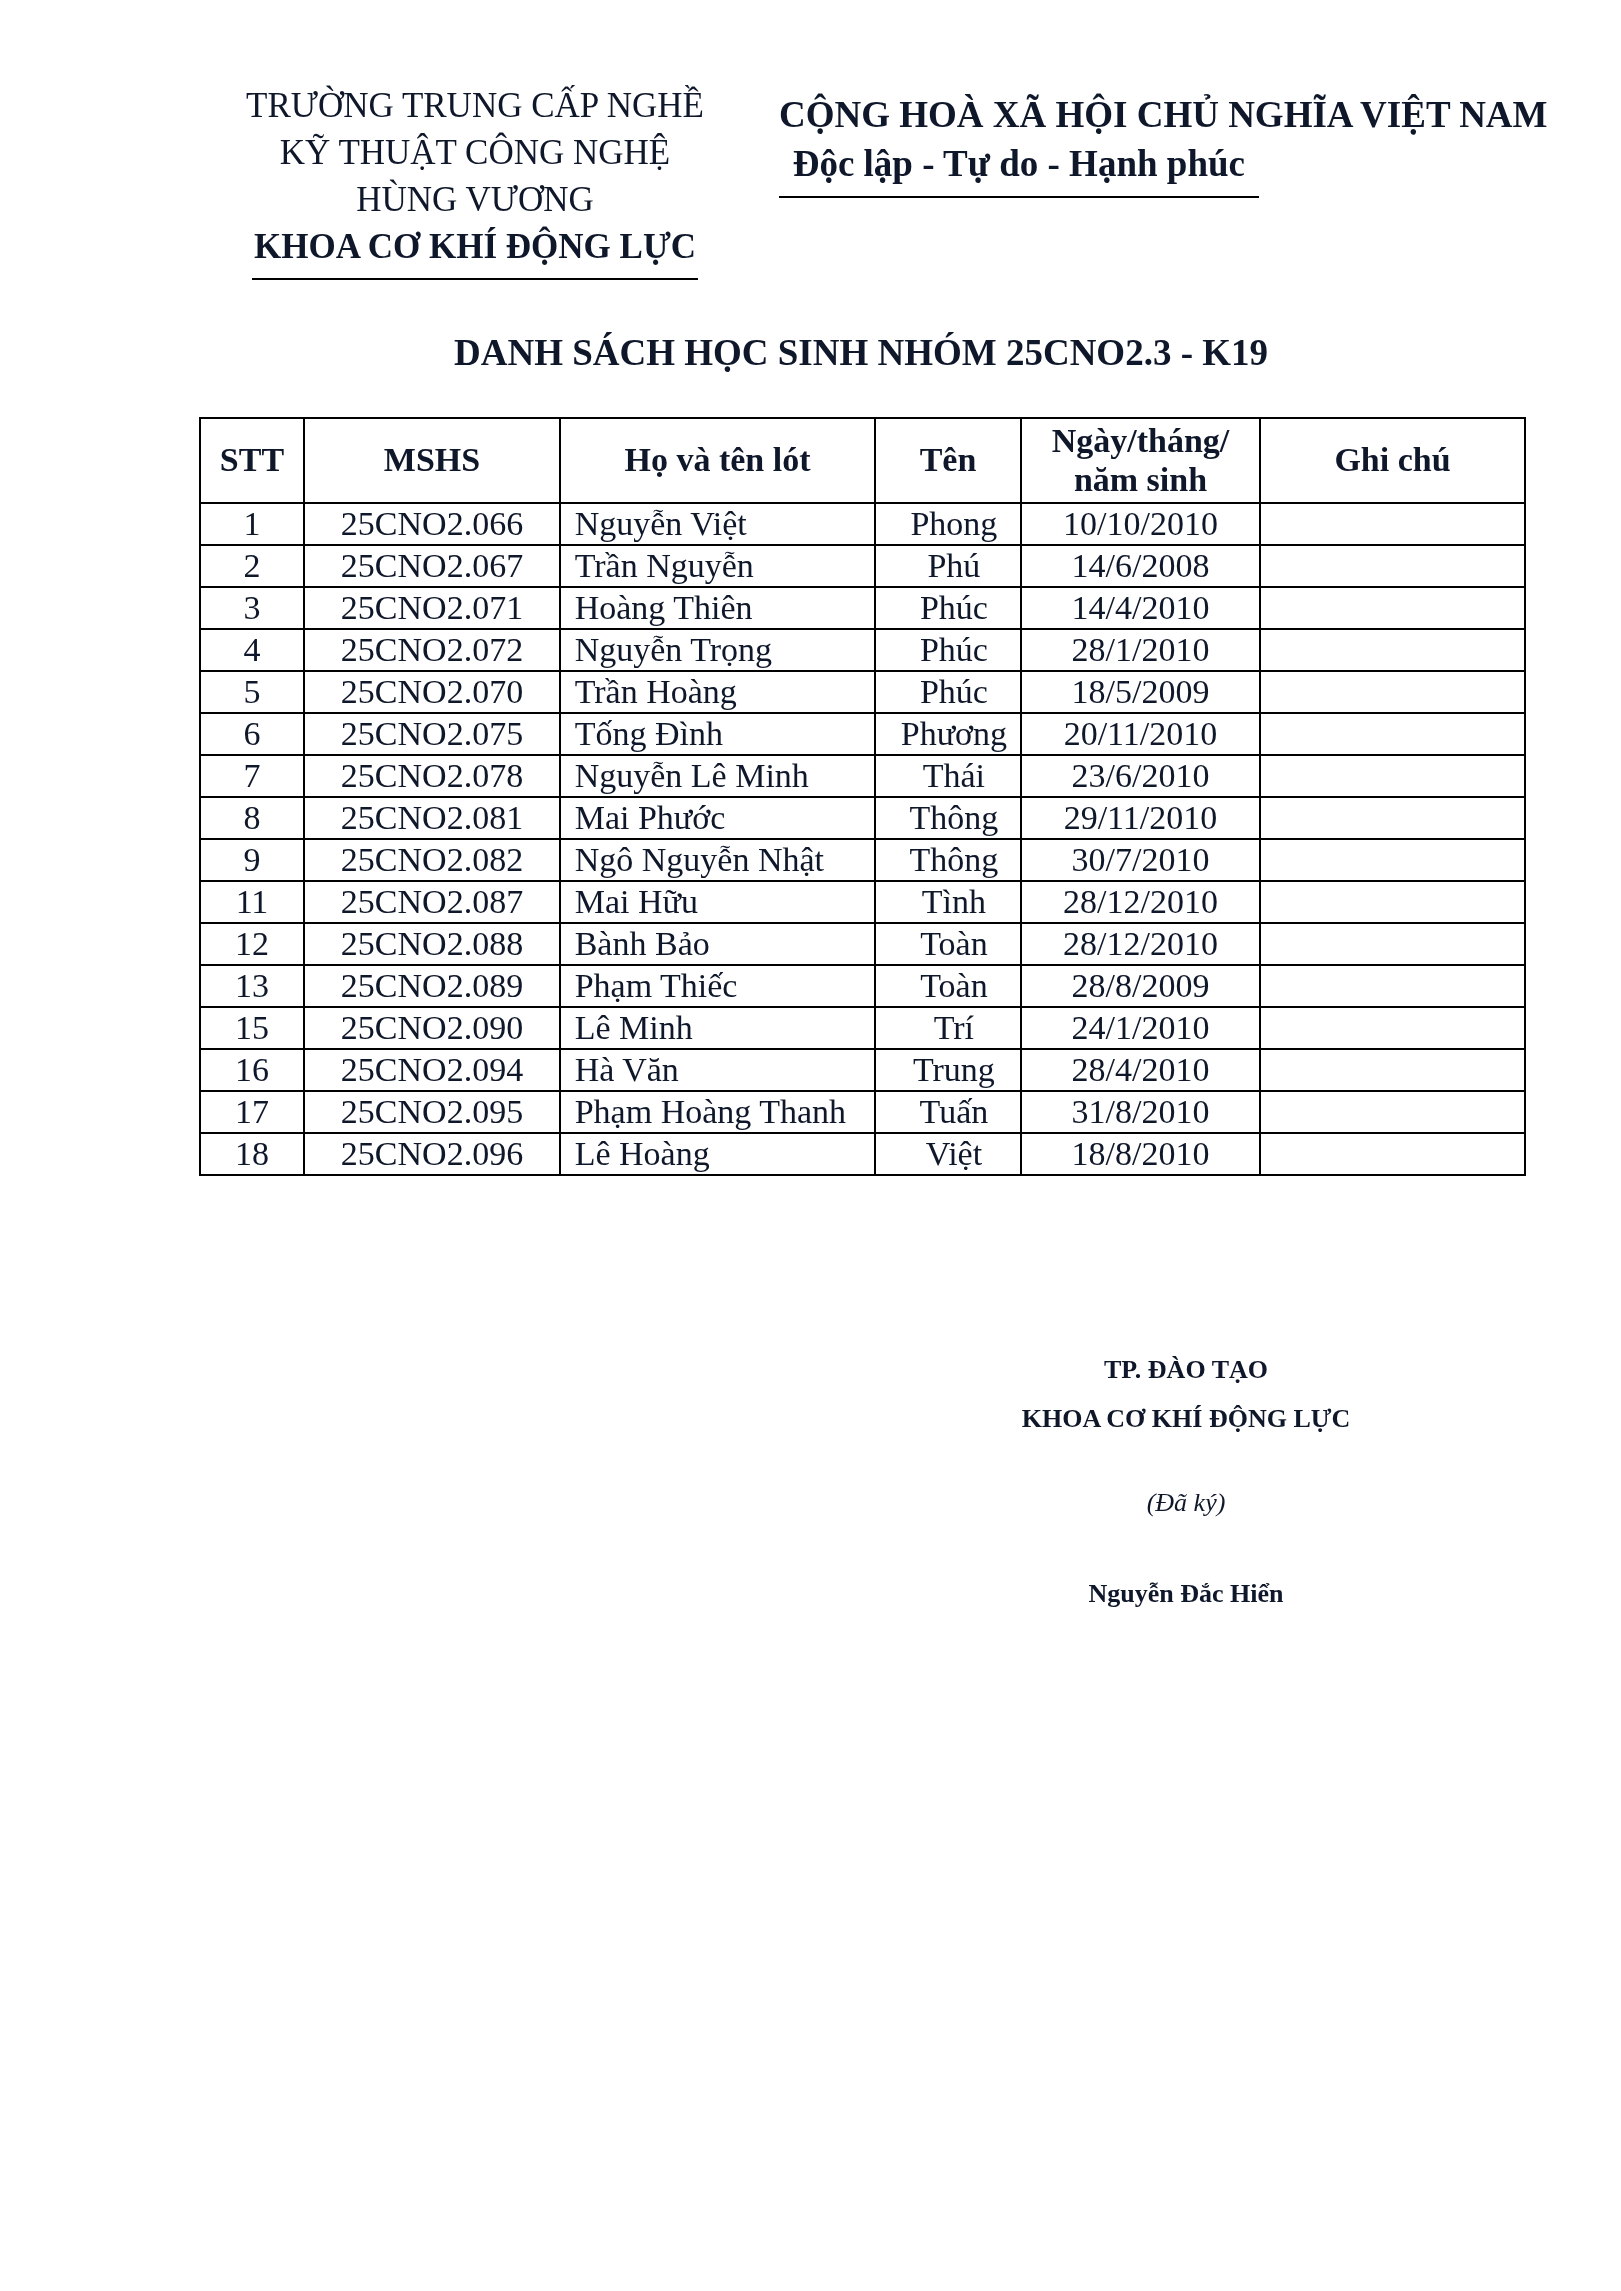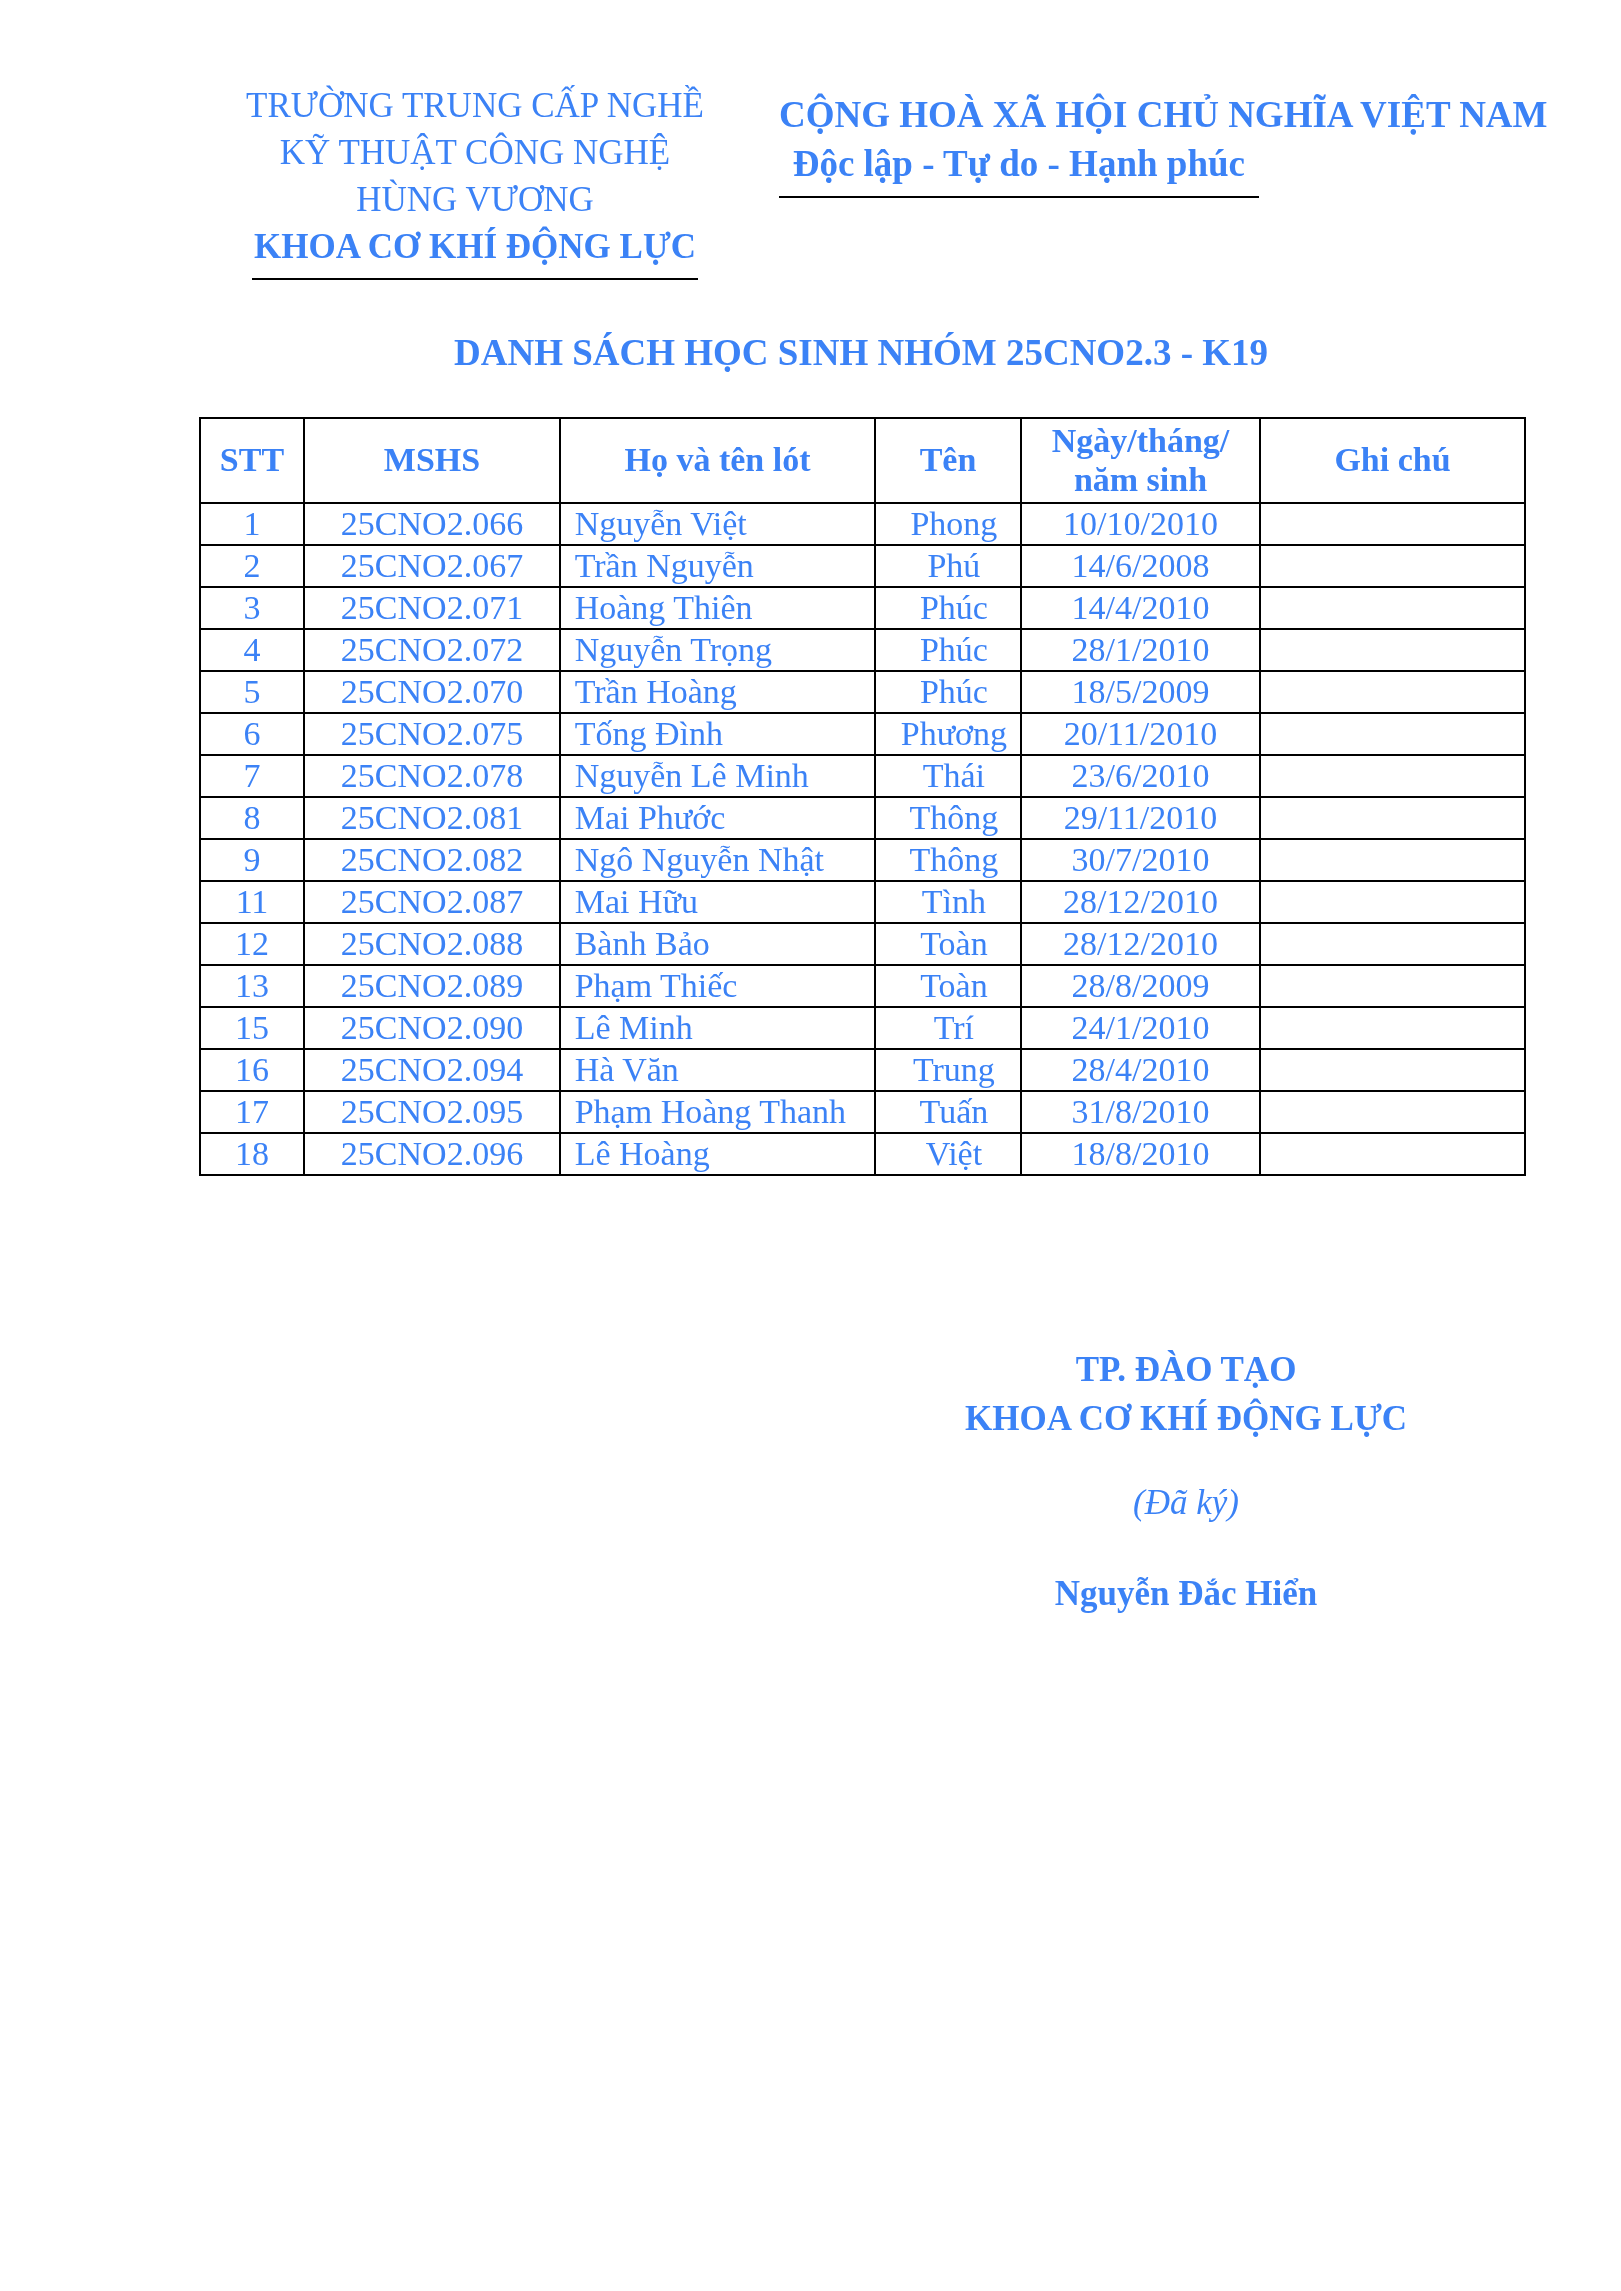--- a/index.html
+++ b/index.html
@@ -2,21 +2,21 @@
 <html><head>
 <meta charset="utf-8">
 <style>
   * { margin: 0; padding: 0; box-sizing: border-box; }
   html, body { background: #ffffff; }
   .page {
     position: relative;
     width: 1621px;
     height: 2292px;
     background: #ffffff;
-    color: #3b82f6;
+    color: #0f172a;
     font-family: "Liberation Serif", "DejaVu Serif", serif;
     overflow: hidden;
   }
   
   .header-left {
     position: absolute;
     left: 186px; top: 82px;
     width: 578px;
     text-align: center;
     font-size: 35px;
@@ -75,21 +75,21 @@
   td.col-stt, td.col-ngay_sinh, td.col-mshs { text-align: center; }
   td.col-ho_ten_lot { text-align: left; padding-left: 13.7px; }
   td.col-ten { text-align: center; padding-left: 11.8px; }
   td.col-ghi_chu { text-align: left; }
   
   .footer {
     position: absolute;
     left: 843px; top: 1345px;
     width: 686px;
     text-align: center;
-    font-size: 35px;
+    font-size: 26px;
     line-height: 49px;
   }
   .footer .ft-bold { font-weight: bold; }
   .footer .signed-note { font-style: italic; margin-top: 35px; }
   .footer .signer { font-weight: bold; margin-top: 42px; }
 </style>
 </head>
 <body>
 
 <div class="page">

